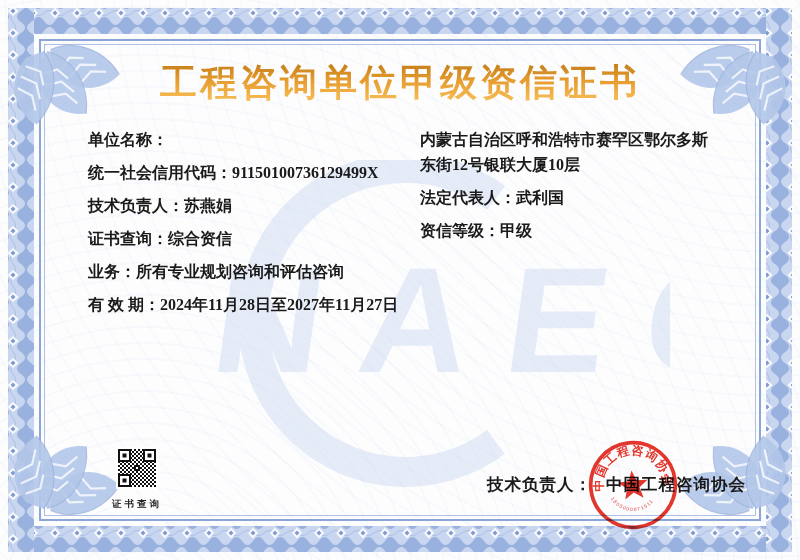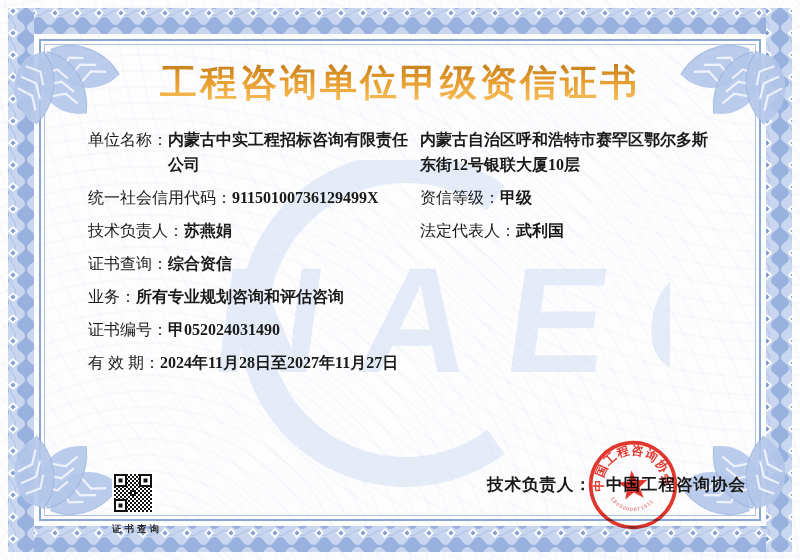--- a/index.html
+++ b/index.html
@@ -24,29 +24,29 @@
     font-size:37px;font-weight:800;letter-spacing:3px;
     background:linear-gradient(180deg,#c17c18 8%,#e69c2e 45%,#f6bc55 85%);
     -webkit-background-clip:text;background-clip:text;
     color:transparent;
   }
   .fields{position:absolute;left:88px;top:127px;width:628px;display:flex;}
   .col{display:flex;flex-direction:column;}
   .col-left{width:332px;padding-right:10px;box-sizing:border-box;}
   .col-right{width:296px;}
   .row{display:flex;font-size:16px;line-height:25px;margin-bottom:8px;font-weight:600;}
-  .row .lbl{white-space:nowrap;font-weight:400;}
+  .row .lbl{white-space:nowrap;font-weight:700;}
   .row .val{flex:1;}
   .issuer{
     position:absolute;left:487px;top:474px;width:230px;
     font-size:16.5px;font-weight:700;letter-spacing:1px;white-space:nowrap;
   }
   .issuer .gap{display:inline-block;width:14px;}
   .seal-wrap{position:absolute;left:586px;top:438px;width:94px;height:94px;mix-blend-mode:multiply;opacity:.93;}
-  .qr-wrap{position:absolute;left:112px;top:472px;width:50px;}
+  .qr-wrap{position:absolute;left:112px;top:447px;width:50px;text-align:center;}
   .qr-caption{margin-top:5px;font-size:9.5px;letter-spacing:3px;color:#222;font-weight:600;}
 </style>
 </head>
 <body>
 
 <div class="cert">
 
   <svg class="border-svg" width="800" height="560">
     <defs>
       <g id="bandcell">
@@ -107,58 +107,53 @@
       </g>
     </svg>
   </div>
 
   <h1 class="title">工程咨询单位甲级资信证书</h1>
 
   <div class="fields">
     <div class="col col-left">
       <div class="row">
         <span class="lbl">单位名称：</span>
-        <span class="val">内蒙古中实工程招标咨询有限责任公司</span>
       </div>
       <div class="row">
         <span class="lbl">统一社会信用代码：</span>
         <span class="val">91150100736129499X</span>
       </div>
       <div class="row">
         <span class="lbl">技术负责人：</span>
         <span class="val">苏燕娟</span>
       </div>
       <div class="row">
         <span class="lbl">证书查询：</span>
         <span class="val">综合资信</span>
       </div>
       <div class="row">
         <span class="lbl">业务：</span>
         <span class="val">所有专业规划咨询和评估咨询</span>
       </div>
       <div class="row">
-        <span class="lbl">证书编号：</span>
-        <span class="val">甲052024031490</span>
-      </div>
-      <div class="row">
         <span class="lbl">有 效 期：</span>
         <span class="val">2024年11月28日至2027年11月27日</span>
       </div>
     </div>
     <div class="col col-right">
       <div class="row">
         <span class="val">内蒙古自治区呼和浩特市赛罕区鄂尔多斯东街12号银联大厦10层</span>
       </div>
       <div class="row">
+        <span class="lbl">法定代表人：</span>
+        <span class="val">武利国</span>
+      </div>
+      <div class="row">
         <span class="lbl">资信等级：</span>
         <span class="val">甲级</span>
-      </div>
-      <div class="row">
-        <span class="lbl">法定代表人：</span>
-        <span class="val">武利国</span>
       </div>
     </div>
   </div>
 
   <div class="issuer">
     <span>技术负责人：</span><span class="gap"></span><span>中国工程咨询协会</span>
   </div>
 
   <div class="seal-wrap">
     <svg width="94" height="94" viewBox="0 0 90 90">

